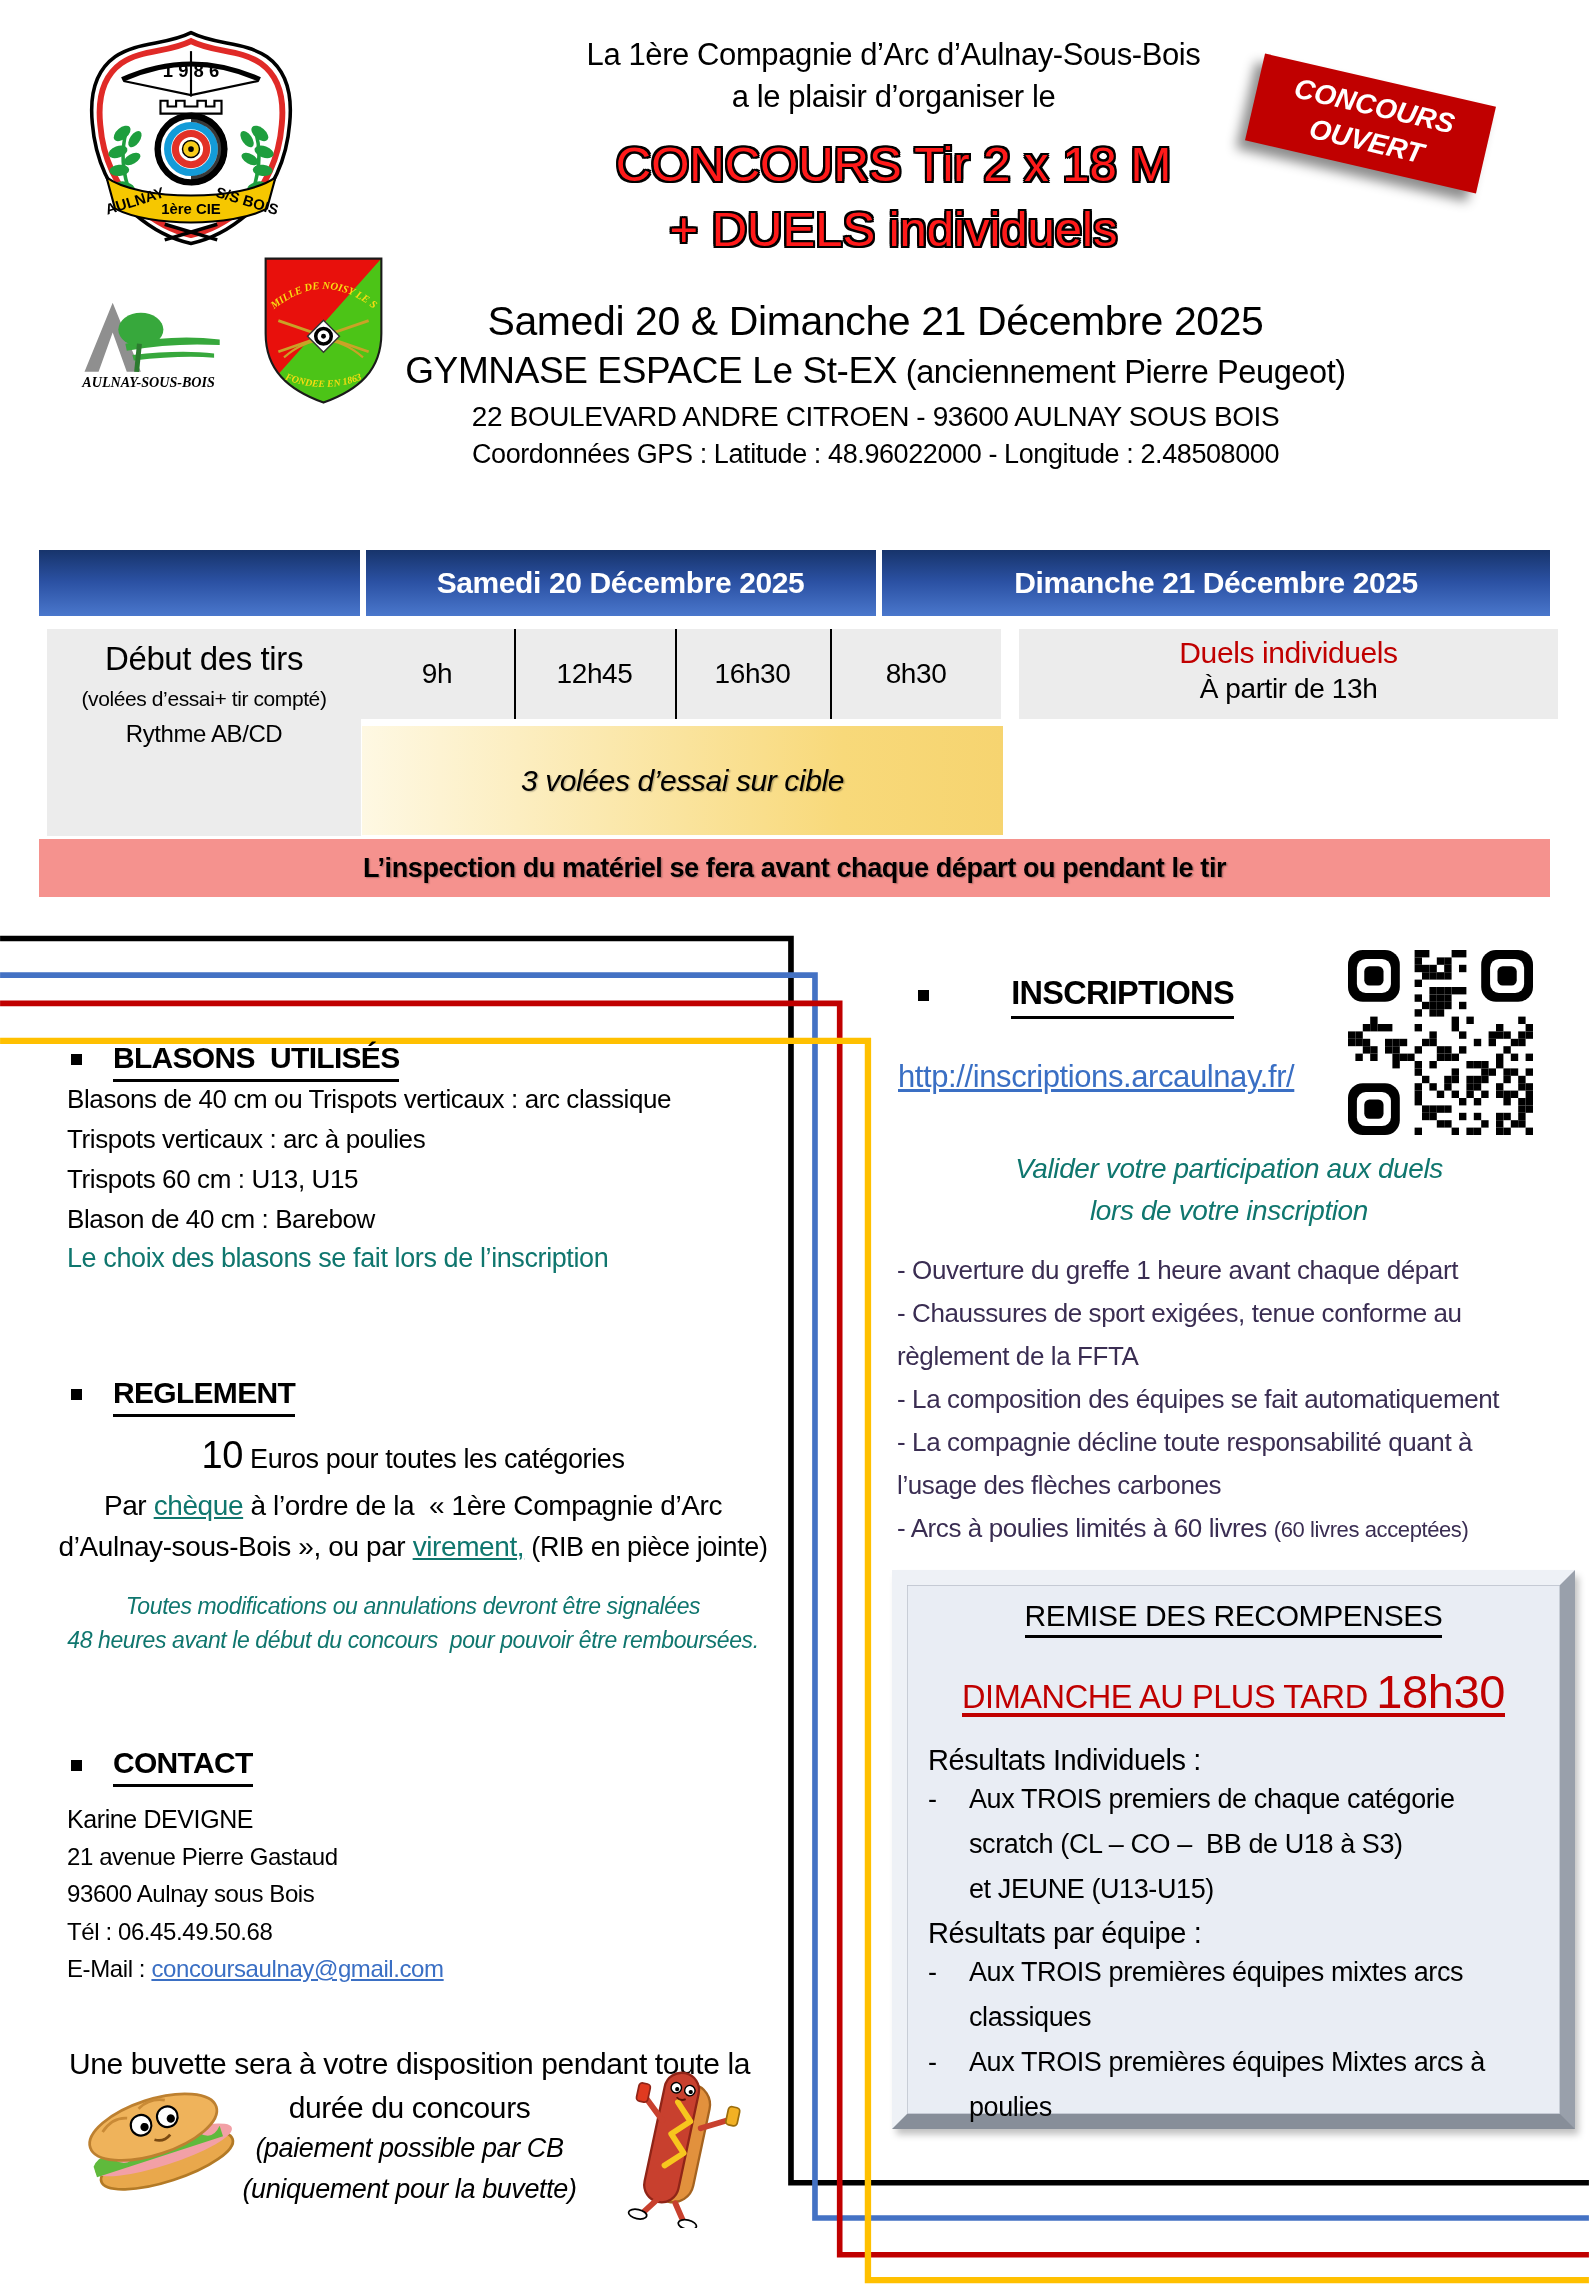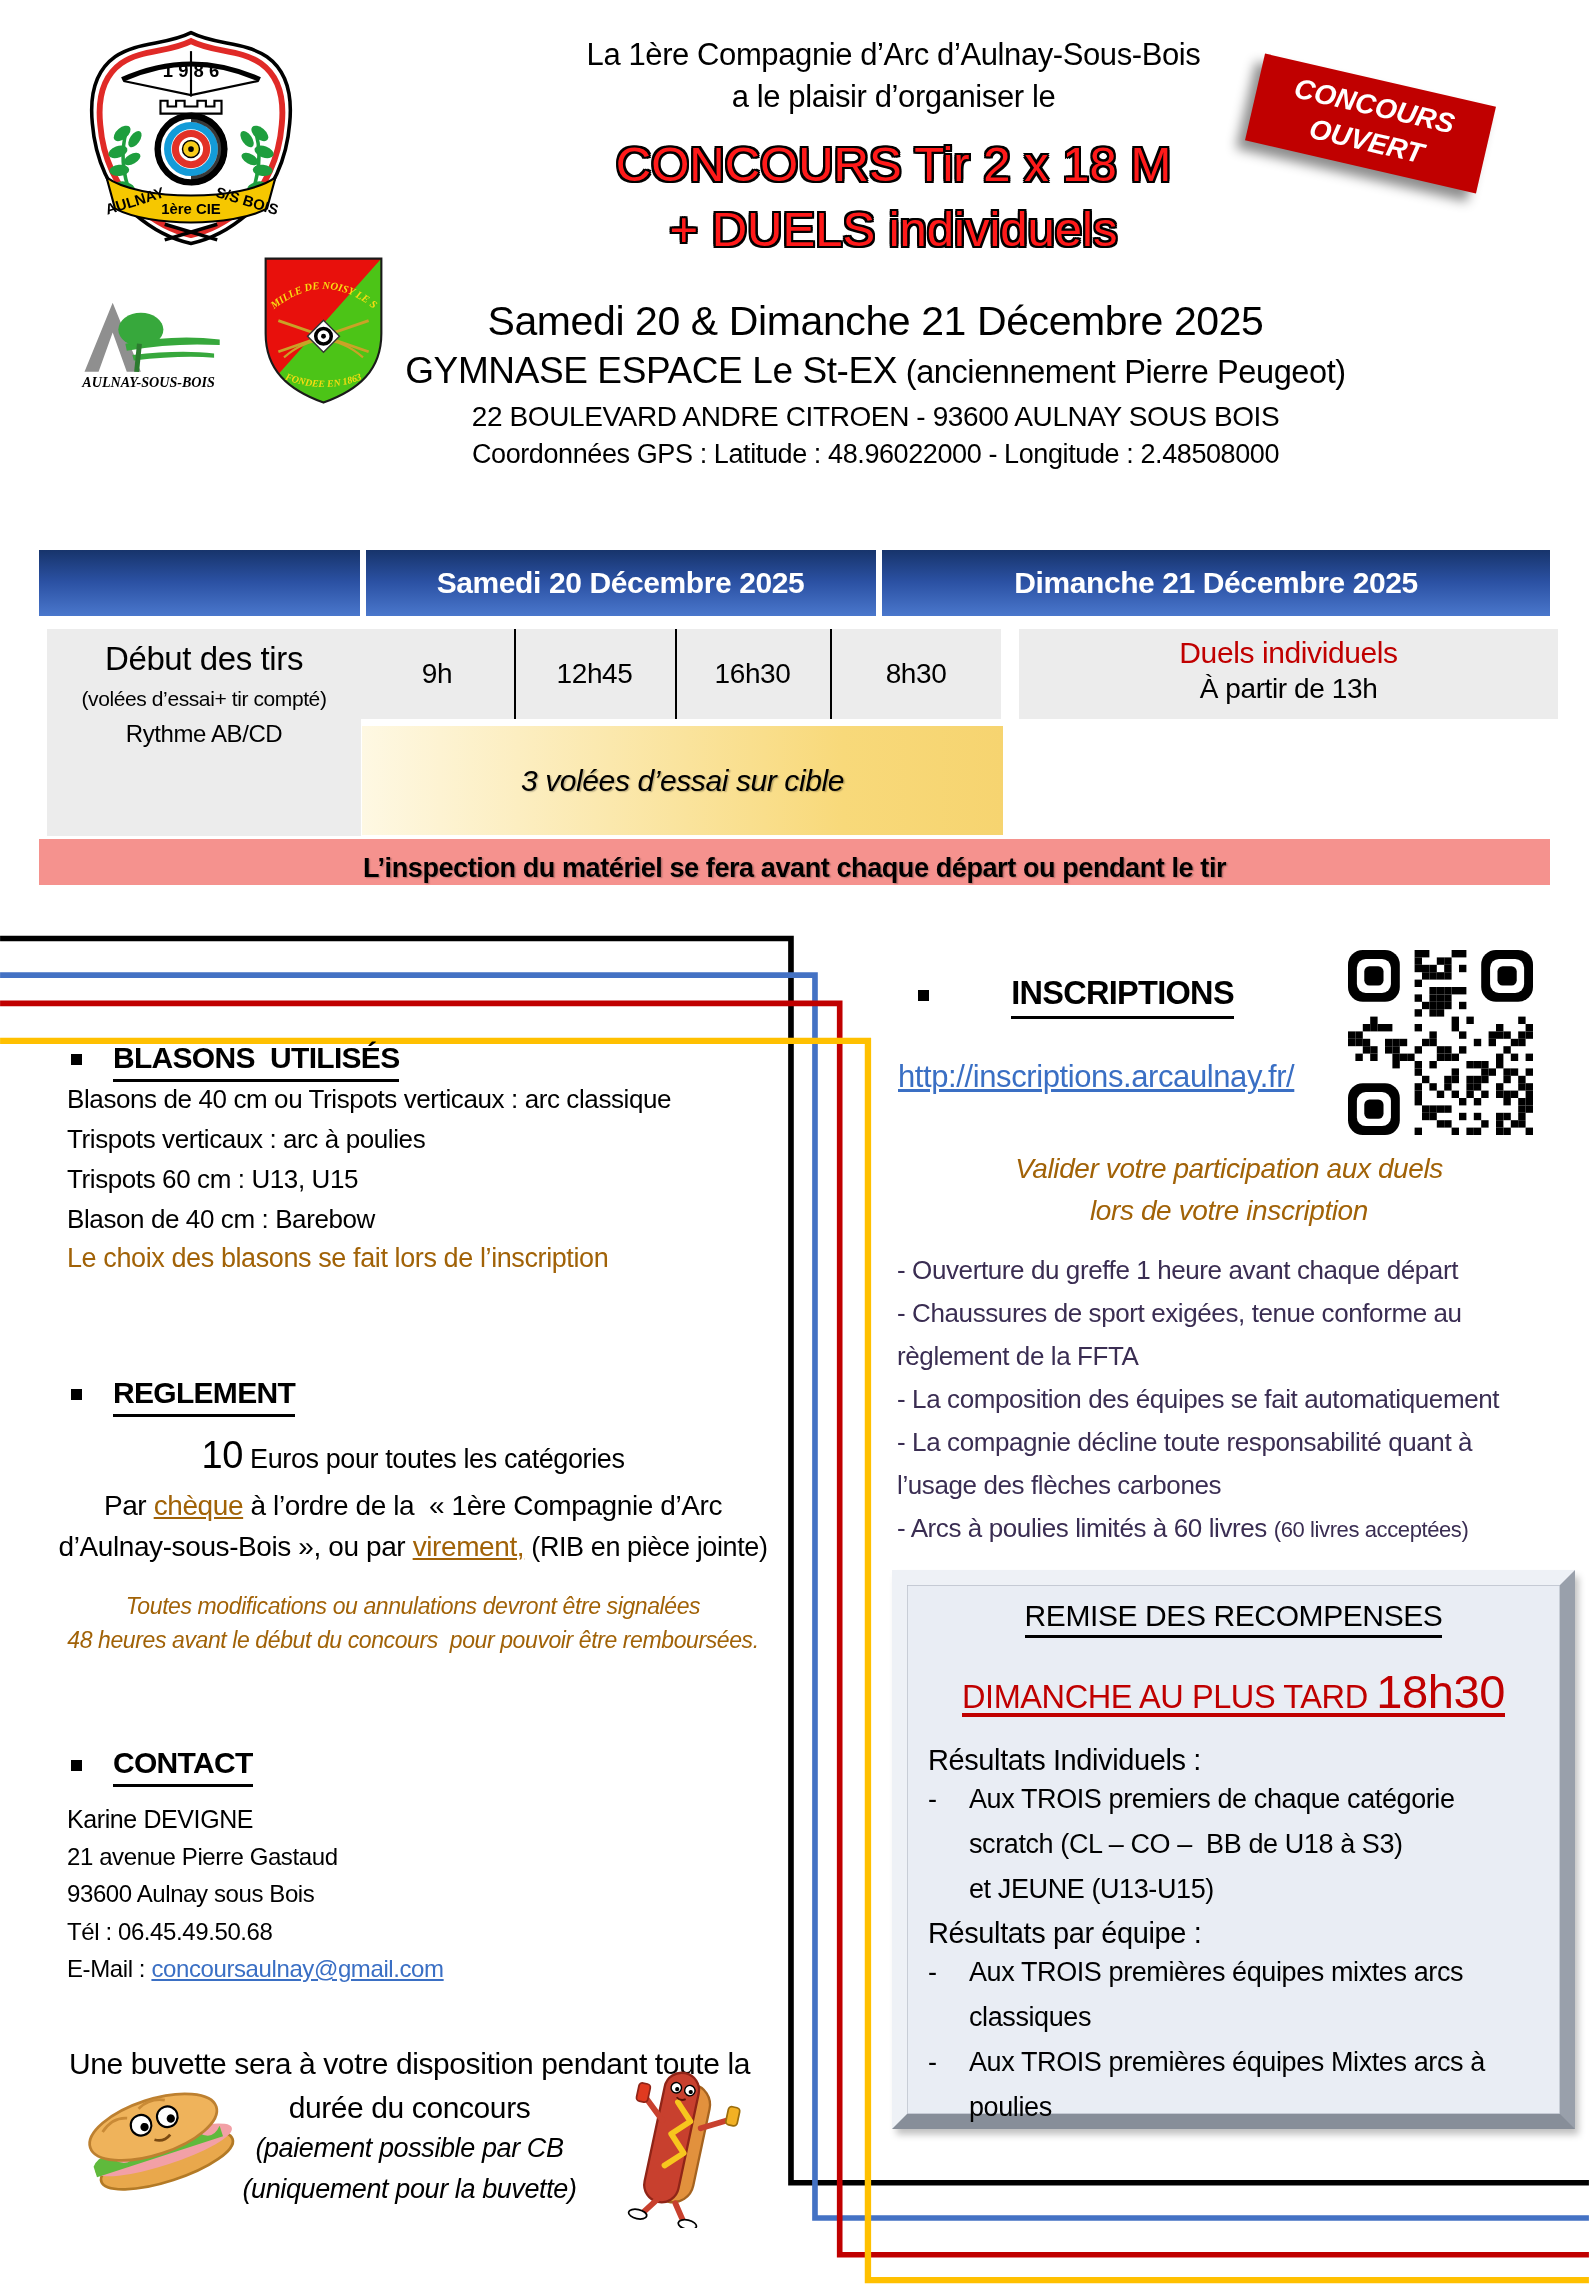--- a/index.html
+++ b/index.html
@@ -7,21 +7,21 @@
   #page {
     position:relative; width:1589px; height:2295px; background:#ffffff;
     font-family:"Liberation Sans", sans-serif; color:#000; overflow:hidden;
     letter-spacing:-0.4px;
   }
   .abs { position:absolute; }
   .ctr { text-align:center; }
   .b { font-weight:normal; }
   .i { font-style:italic; }
   .kp { white-space:pre-wrap; }
-  .red { color:#a16207; }
+  .red { color:#0f766e; }
   .dred { color:#C00000; }
   .purple { color:#3A2D52; }
   .link { color:#3A6FC4; text-decoration:underline; }
   .outline {
     color:#FF1A1A;
     text-shadow:-2.1px -2.1px 0 #000,2.1px -2.1px 0 #000,-2.1px 2.1px 0 #000,2.1px 2.1px 0 #000,
                 -2.1px 0 0 #000,2.1px 0 0 #000,0 -2.1px 0 #000,0 2.1px 0 #000;
   }
   .secHead { font-size:30px; font-weight:bold; border-bottom:3.5px solid #000; padding-bottom:4.2px; display:inline-block; letter-spacing:-0.7px; }
   .bullet-sq { display:inline-block; width:11.3px; height:11.3px; background:#000; }
@@ -35,21 +35,21 @@
   .thead {
     position:absolute; left:39px; top:550px; width:1511px; height:66px;
     background:linear-gradient(180deg,#17346b 0%,#2b51a3 48%,#4a77cc 100%);
     color:#fff; font-weight:bold; font-size:30px;
   }
   .thead .sep { position:absolute; top:0; width:5.7px; height:66px; background:#fff; }
   .cell { position:absolute; background:#ECECEC;margin-left:8px; }
   .ycell { position:absolute; background:linear-gradient(90deg,#FEF8E3 0%,#F8D97A 75%,#F6D470 100%); }
   .vline { position:absolute; width:2.1px; background:#000; }
   .pink {
-    position:absolute; left:39px; top:839px; width:1511px; height:46px;
+    position:absolute; left:39px; top:839px; width:1511px; height:58px;
     background:#F5928E; text-align:center; line-height:58px;
     font-size:27px; font-weight:bold; text-shadow:1.4px 1.4px 1.4px rgba(0,0,0,0.25);
   }
   .lh { line-height:1; }
   .remise-outer {
     position:absolute; left:892px; top:1570px; width:683px; height:559px;
     border:15.5px solid; border-color:#eef1f6 #99a0ab #878e99 #eef1f6;
     background:#E9EDF4; box-shadow:4.2px 5.7px 7px rgba(0,0,0,0.25), inset 0 0 0 0.7px #b9bfc9;
   }
   .rrow { display:flex; font-size:27px; line-height:45px; }

